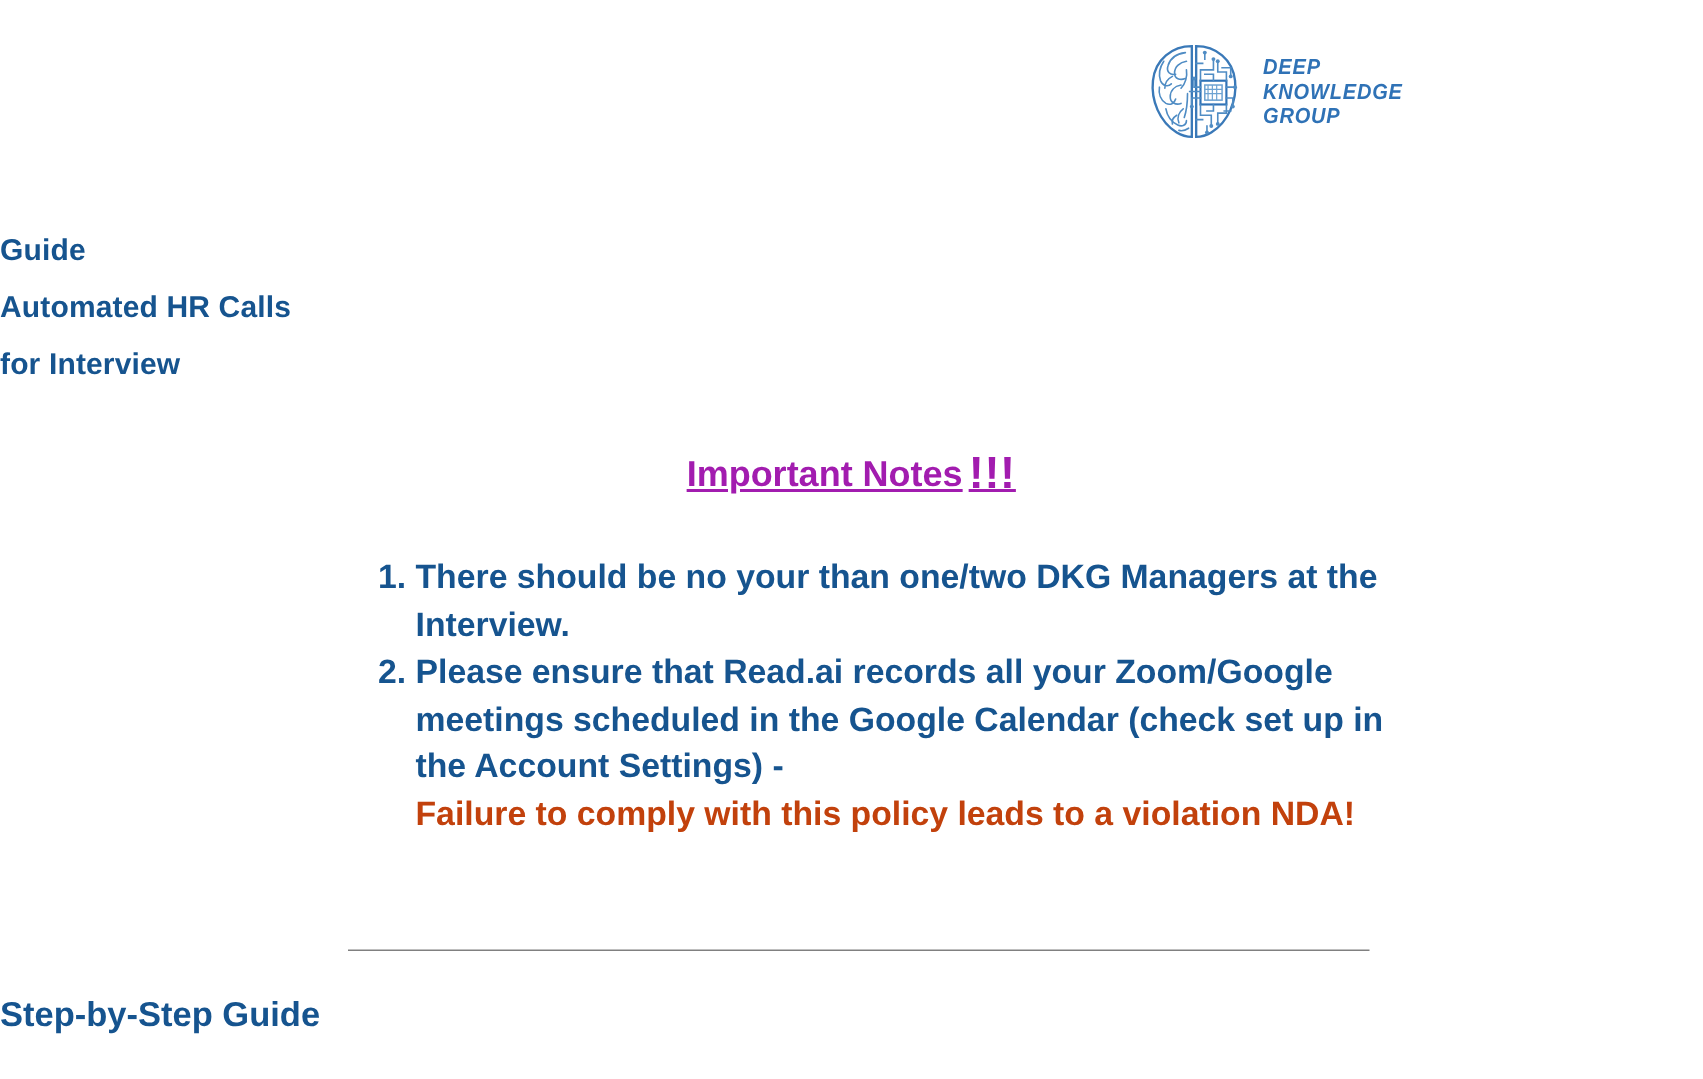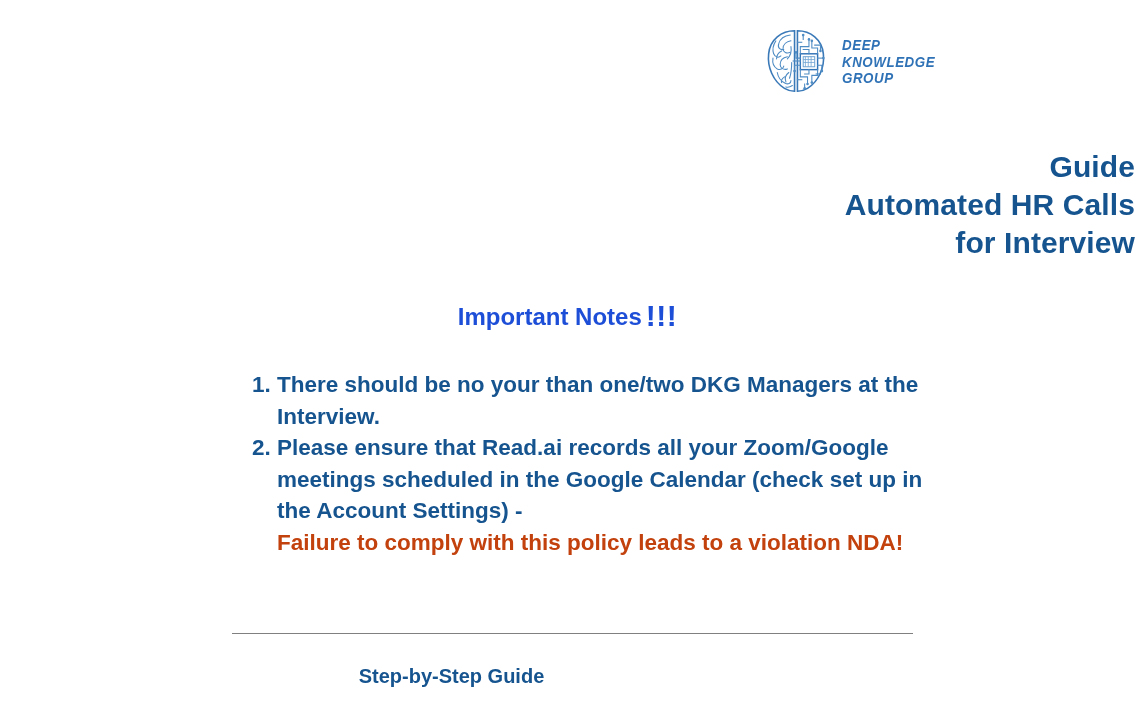--- a/index.html
+++ b/index.html
@@ -56,41 +56,42 @@
     transform-origin: left center;
     white-space: nowrap;
   }
 
   
   .title {
     position: absolute;
     left: 0;
     top: 148px;
     width: 1135px;
-    text-align: right;
+    text-align: left;
     color: #16548f;
     font-weight: bold;
-    font-size: 30px;
+    font-size: 20px;
     line-height: 38px;
     letter-spacing: 0.1px;
   }
   .title .tline { display: block; }
 
   
   .notes-heading {
     position: absolute;
     left: 0;
     top: 301px;
     width: 1135px;
     text-align: center;
-    color: #1d4ed8;
+    color: #a21caf;
     font-weight: bold;
     font-size: 24px;
     line-height: 30px;
     white-space: nowrap;
+    text-decoration: underline;
   }
   .notes-heading .bangs {
     font-size: 30px;
     line-height: 30px;
     vertical-align: -1px;
     padding-left: 4px;
     letter-spacing: 0.5px;
   }
 
   
@@ -130,24 +131,23 @@
     height: 0;
     border-top: 1.5px solid #808080;
   }
 
   
   .footer-heading {
     position: absolute;
     left: 0;
     top: 661px;
     width: 903px;
-    text-align: center;
     color: #16548f;
     font-weight: bold;
-    font-size: 20px;
+    font-size: 23px;
     line-height: 30px;
   }
 </style>
 </head>
 <body>
 
 <div class="page">
 
   <div class="logo-block">
     <svg class="logo-mark" viewBox="0 0 100 100">

